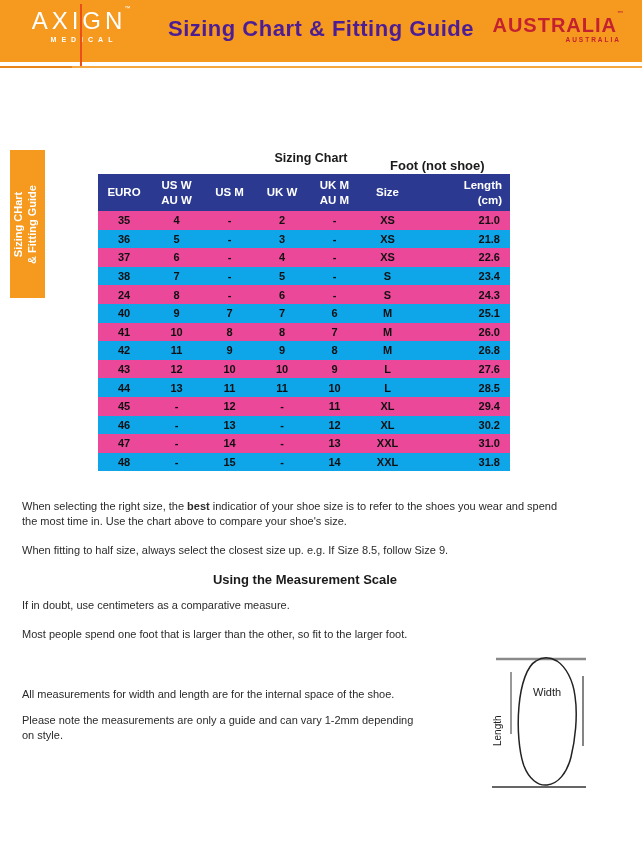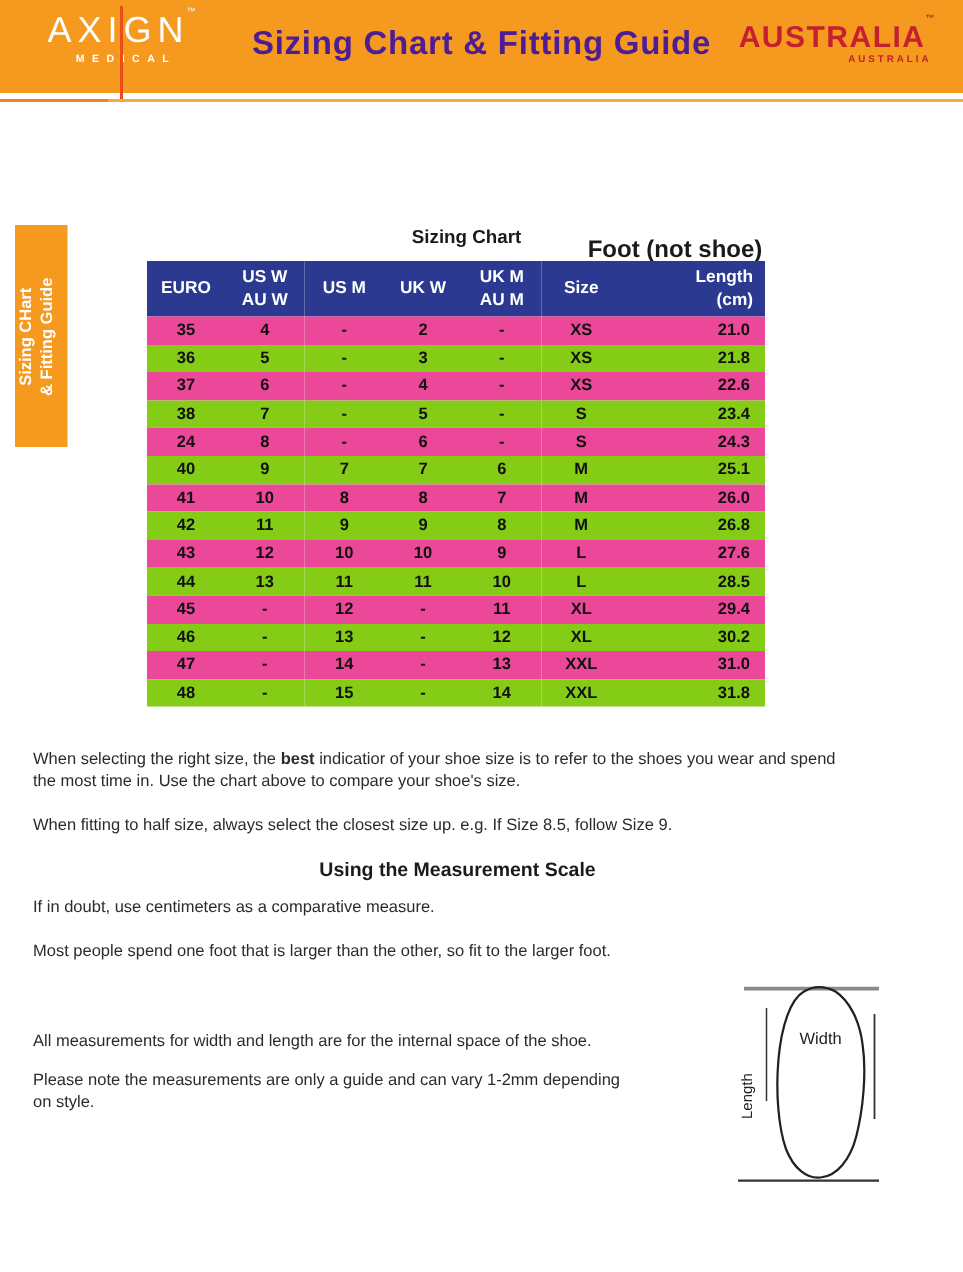--- a/index.html
+++ b/index.html
@@ -25,32 +25,32 @@
 
   
   .side-tab { position:absolute; left:10px; top:150px; width:35px; height:148px; background:#F5991F; }
   .side-tab-text { position:absolute; left:-56.5px; top:56.5px; width:148px; height:35px;
                    transform:rotate(-90deg); text-align:center; color:#fff; font-weight:700;
                    font-size:11px; line-height:1.3; }
 
   
   .chart-title { position:absolute; left:98px; top:151px; width:426px; margin:0; text-align:center;
                  font-size:12.5px; font-weight:700; color:#1a1a1a; }
-  .foot-note { position:absolute; left:390px; top:158px; width:120px; text-align:center;
-               font-size:16px; font-weight:700; color:#1a1a1a; }
+  .foot-note { position:absolute; left:390px; top:158px; width:120px; text-align:left;
+               font-size:13px; font-weight:700; color:#1a1a1a; }
   table.sizing { position:absolute; left:98px; top:174px; width:412px; border-collapse:collapse;
                  table-layout:fixed; }
   table.sizing thead th { background:#2B3A90; color:#fff; font-size:11.5px; font-weight:700;
                           height:37px; vertical-align:middle; text-align:center; line-height:1.3; padding:0; }
   table.sizing thead th.col-length { text-align:right; padding-right:8px; }
   table.sizing tbody td { height:18.6px; text-align:center; font-size:11px; font-weight:700;
                           color:#101010; padding:0; vertical-align:middle; }
   table.sizing tbody td.col-length { text-align:right; padding-right:10px; }
   tr.row-a { background:#ec4899; }
-  tr.row-b { background:#84cc16; }
+  tr.row-b { background:#0ea5e9; }
 
   
   .content { position:absolute; left:22px; top:487px; width:600px; font-size:11px;
              line-height:15px; color:#2b2b2b; }
   .content h2 { font-size:13px; font-weight:700; color:#1a1a1a; margin:0; width:566px; text-align:center; }
   .content p { margin:0; }
   .mt12 { margin-top:12px !important; }
   .mt13 { margin-top:13px !important; }
   .mt14 { margin-top:14px !important; }
   .mt11 { margin-top:11px !important; }

